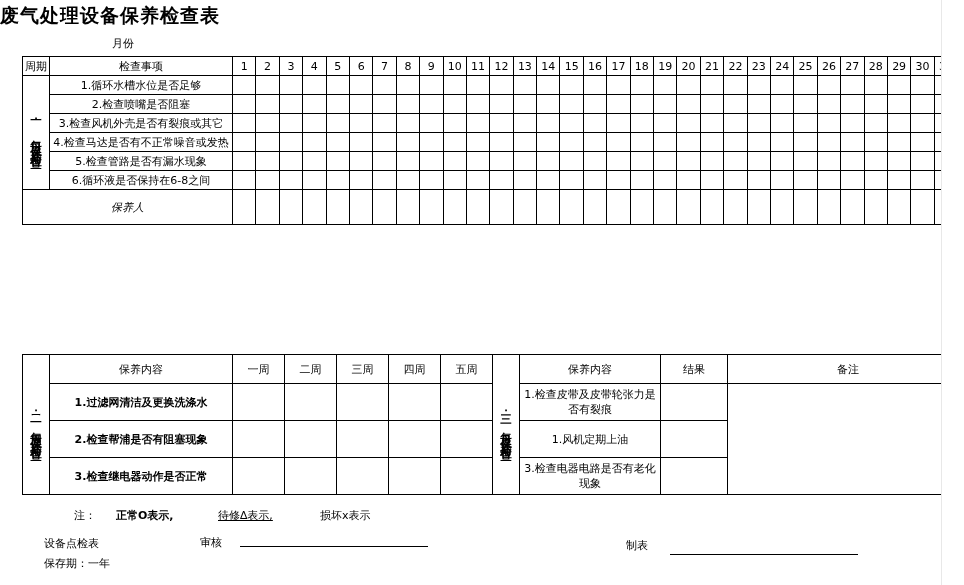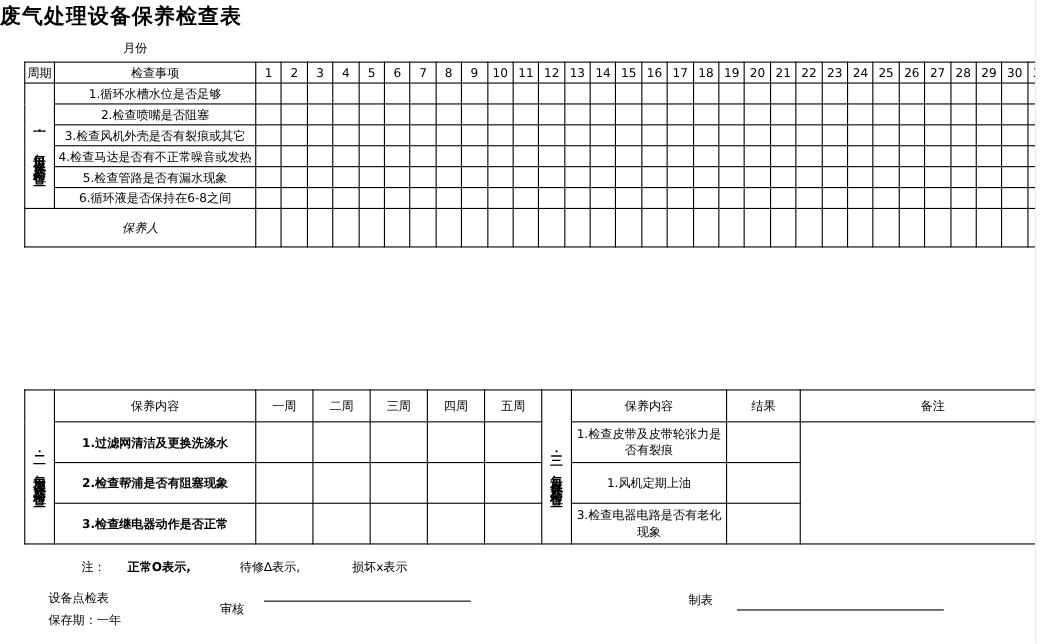--- a/index.html
+++ b/index.html
@@ -144,32 +144,32 @@
   }
   .note-row {
     position: absolute;
     left: 22px;
     top: 508px;
     width: 886px;
     font-size: 11px;
   }
   .note-row .n1 { position: absolute; left: 52px; top: 0; }
   .note-row .n2 { position: absolute; left: 94px; top: 0; font-weight: bold; }
-  .note-row .n3 { position: absolute; left: 196px; top: 0; }
+  .note-row .n3 { position: absolute; left: 196px; top: 0; text-decoration: underline; }
   .note-row .n4 { position: absolute; left: 298px; top: 0; }
   .foot {
     position: absolute;
     left: 22px;
     top: 530px;
     width: 900px;
     font-size: 11px;
   }
   .foot .f-left1 { position: absolute; left: 22px; top: 6px; }
   .foot .f-left2 { position: absolute; left: 22px; top: 26px; text-align: right; }
-  .foot .f-check { position: absolute; left: 178px; top: 16px; }
+  .foot .f-check { position: absolute; left: 178px; top: 5px; }
   .foot .f-check-line {
     position: absolute; left: 218px; top: 16px;
     width: 188px; border-bottom: 1px solid #000;
   }
   .foot .f-maker { position: absolute; left: 604px; top: 8px; }
   .foot .f-maker-line {
     position: absolute; left: 648px; top: 24px;
     width: 188px; border-bottom: 1px solid #000;
   }
   .right-edge {

